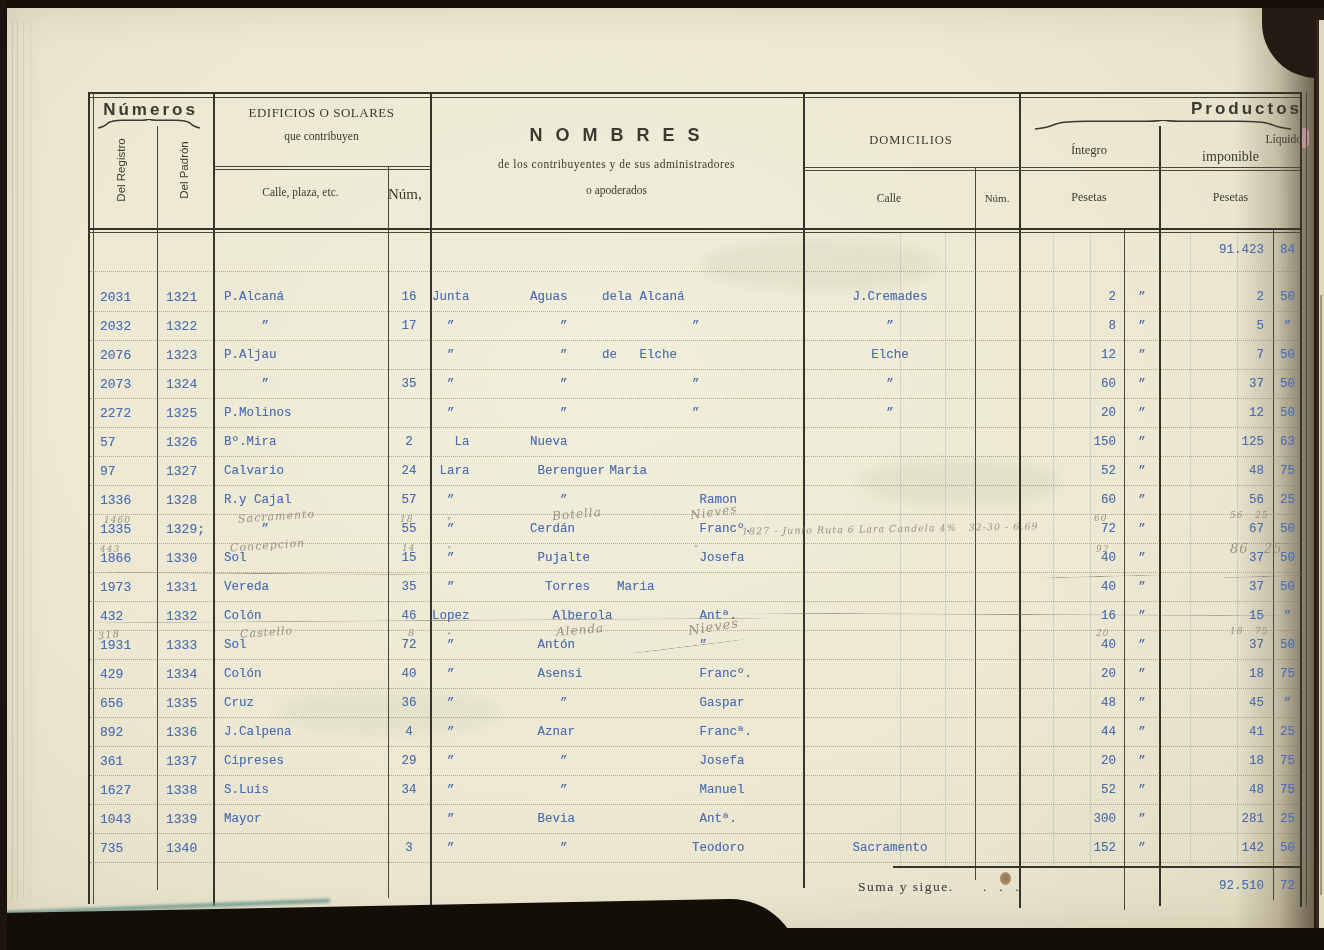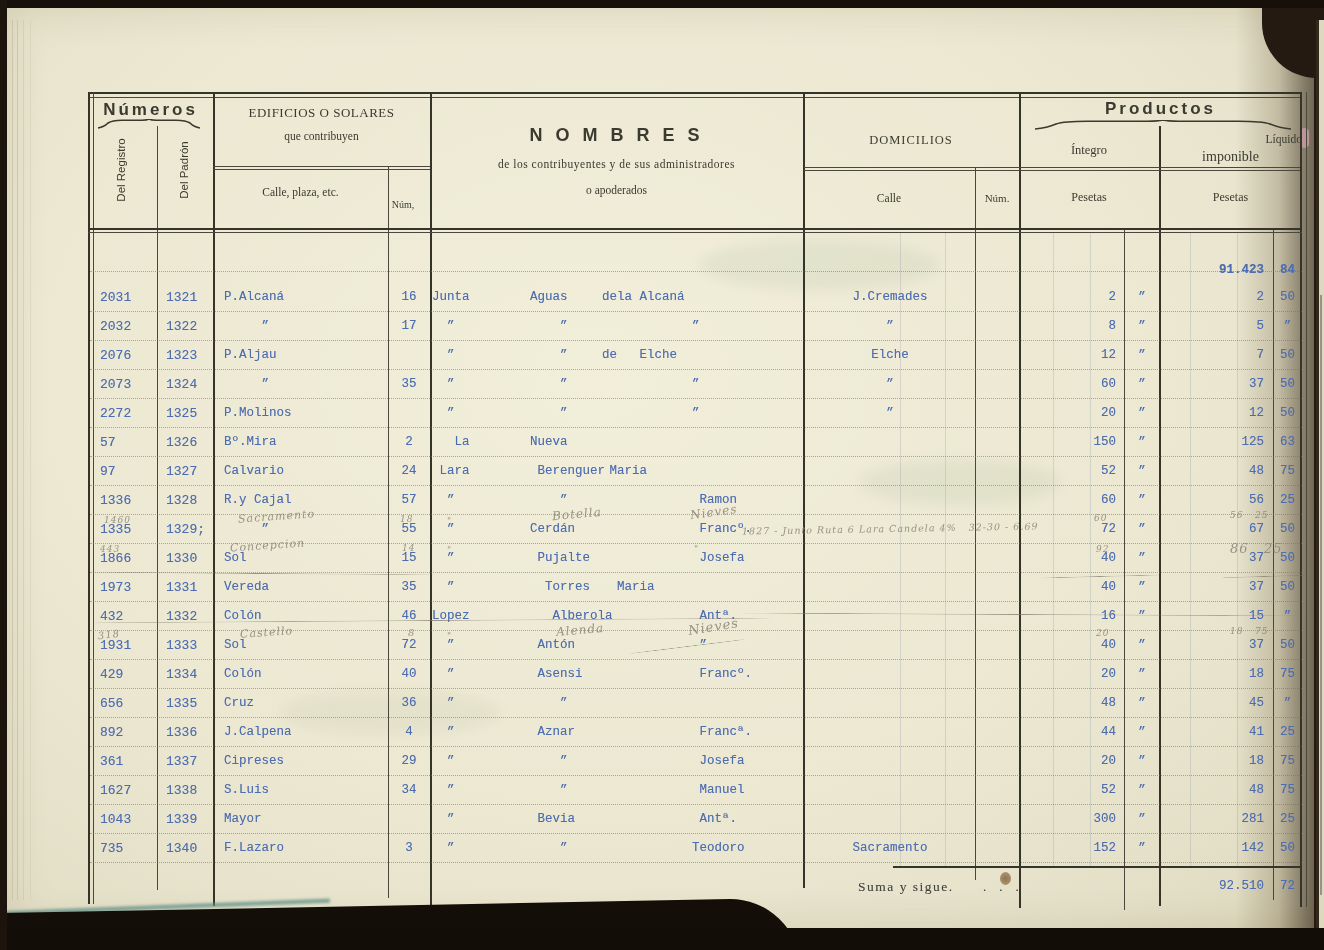--- a/index.html
+++ b/index.html
@@ -122,41 +122,41 @@
   <div class="print sans-b" style="left:88px;top:100px;width:125px;font-size:17px;letter-spacing:3px;">Números</div>
   <svg class="brace" style="left:96px;top:119px;" width="106" height="10" viewBox="0 0 106 10">
       <path d="M2,9 Q8,8 12,4 Q16,1.2 26,1.2 L46,1.2 Q51,1.2 53,0 Q55,1.2 60,1.2 L80,1.2 Q90,1.2 94,4 Q98,8 104,9" stroke="#3a3931" stroke-width="1.6" fill="none"></path>
     </svg>
   <div class="print vert" style="left:77px;top:162px;width:92px;height:16px;font-size:11.5px;">Del Registro</div>
   <div class="print vert" style="left:140px;top:162px;width:92px;height:16px;font-size:11.5px;">Del Padrón</div>
 
   <div class="print ser" style="left:213px;top:105px;width:217px;font-size:13px;letter-spacing:.5px;">EDIFICIOS O SOLARES</div>
   <div class="print ser" style="left:213px;top:130px;width:217px;font-size:11.5px;">que contribuyen</div>
   <div class="print ser" style="left:213px;top:186px;width:175px;font-size:11.5px;">Calle, plaza, etc.</div>
-  <div class="print ser" style="left:388px;top:186px;width:30px;font-size:10px;margin-top:13px;">Núm,</div>
+  <div class="print ser" style="left:388px;top:186px;width:30px;font-size:15px;">Núm,</div>
 
   <div class="print sans-b" style="left:430px;top:125px;width:373px;font-size:18px;letter-spacing:4px;">N O M B R E S</div>
   <div class="print ser" style="left:430px;top:158px;width:373px;font-size:11.5px;letter-spacing:.5px;">de los contribuyentes y de sus administradores</div>
   <div class="print ser" style="left:430px;top:184px;width:373px;font-size:11.5px;">o apoderados</div>
 
   <div class="print ser" style="left:803px;top:133px;width:216px;font-size:12.5px;letter-spacing:1px;">DOMICILIOS</div>
   <div class="print ser" style="left:803px;top:192px;width:172px;font-size:11.5px;">Calle</div>
   <div class="print ser" style="left:975px;top:192px;width:44px;font-size:11px;">Núm.</div>
 
-  <div class="print sans-b" style="left:1019px;top:99px;width:283px;font-size:17px;letter-spacing:3px;">Productos</div>
+  <div class="print sans-b" style="left:1019px;top:99px;width:283px;font-size:17px;letter-spacing:3px;text-align:right;">Productos</div>
   <svg class="brace" style="left:1032px;top:120px;" width="262" height="10" viewBox="0 0 262 10" preserveAspectRatio="none">
       <path d="M3,9 Q15,8 24,4 Q32,1.2 55,1.2 L115,1.2 Q126,1.2 131,0 Q136,1.2 147,1.2 L207,1.2 Q230,1.2 238,4 Q247,8 259,9" stroke="#3a3931" stroke-width="1.6" fill="none"></path>
     </svg>
   <div class="print ser" style="left:1019px;top:143px;width:140px;font-size:12.5px;text-align:center;">Íntegro</div>
   <div class="print ser" style="left:1159px;top:133px;width:143px;font-size:11.5px;text-align:right;">Líquido</div>
   <div class="print ser" style="left:1159px;top:149px;width:143px;font-size:14px;">imponible</div>
   <div class="print ser ital" style="left:1019px;top:190px;width:140px;font-size:12px;">Pesetas</div>
   <div class="print ser ital" style="left:1159px;top:190px;width:143px;font-size:12px;">Pesetas</div>
 
-  <div class="row" style="top:256px;font-weight:bold;">
+  <div class="row" style="top:236px;">
     <div class="cell c-liq">91.423</div>
     <div class="cell c-liqc">84</div>
   </div>
   <div class="rowsep" style="top:271px;"></div>
 
   <div id="rows">
       <div class="row" style="top: 283px;">
         <div class="cell c-reg">2031</div>
         <div class="cell c-pad">1321</div>
         <div class="cell c-calle">P.Alcaná</div>
@@ -365,20 +365,21 @@
         <div class="cell c-liqc">75</div>
       </div>
       <div class="rowsep" style="top: 688px;"></div>
       <div class="row" style="top: 689px;">
         <div class="cell c-reg">656</div>
         <div class="cell c-pad">1335</div>
         <div class="cell c-calle">Cruz</div>
         <div class="cell c-num">36</div>
         <div class="cell c-s1">  ”</div>
         <div class="cell c-s2">    ”</div>
+        <div class="cell c-s3">             Gaspar</div>
         <div class="cell c-dom"></div>
         <div class="cell c-int">48</div>
         <div class="cell c-intc">”</div>
         <div class="cell c-liq">45</div>
         <div class="cell c-liqc">”</div>
       </div>
       <div class="rowsep" style="top: 717px;"></div>
       <div class="row" style="top: 718px;">
         <div class="cell c-reg">892</div>
         <div class="cell c-pad">1336</div>
@@ -435,21 +436,20 @@
         <div class="cell c-dom"></div>
         <div class="cell c-int">300</div>
         <div class="cell c-intc">”</div>
         <div class="cell c-liq">281</div>
         <div class="cell c-liqc">25</div>
       </div>
       <div class="rowsep" style="top: 833px;"></div>
       <div class="row" style="top: 834px;">
         <div class="cell c-reg">735</div>
         <div class="cell c-pad">1340</div>
-        <div class="cell c-calle">F.Lazaro</div>
         <div class="cell c-num">3</div>
         <div class="cell c-s1">  ”</div>
         <div class="cell c-s2">    ”</div>
         <div class="cell c-s3">            Teodoro</div>
         <div class="cell c-dom">Sacramento</div>
         <div class="cell c-int">152</div>
         <div class="cell c-intc">”</div>
         <div class="cell c-liq">142</div>
         <div class="cell c-liqc">50</div>
       </div>

